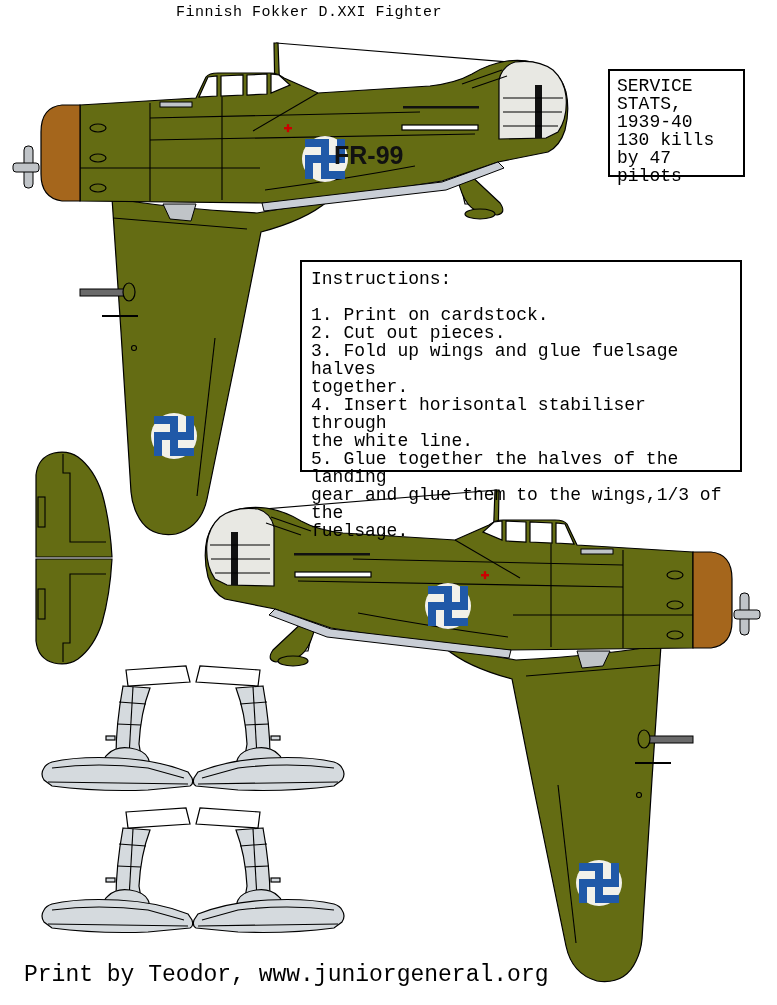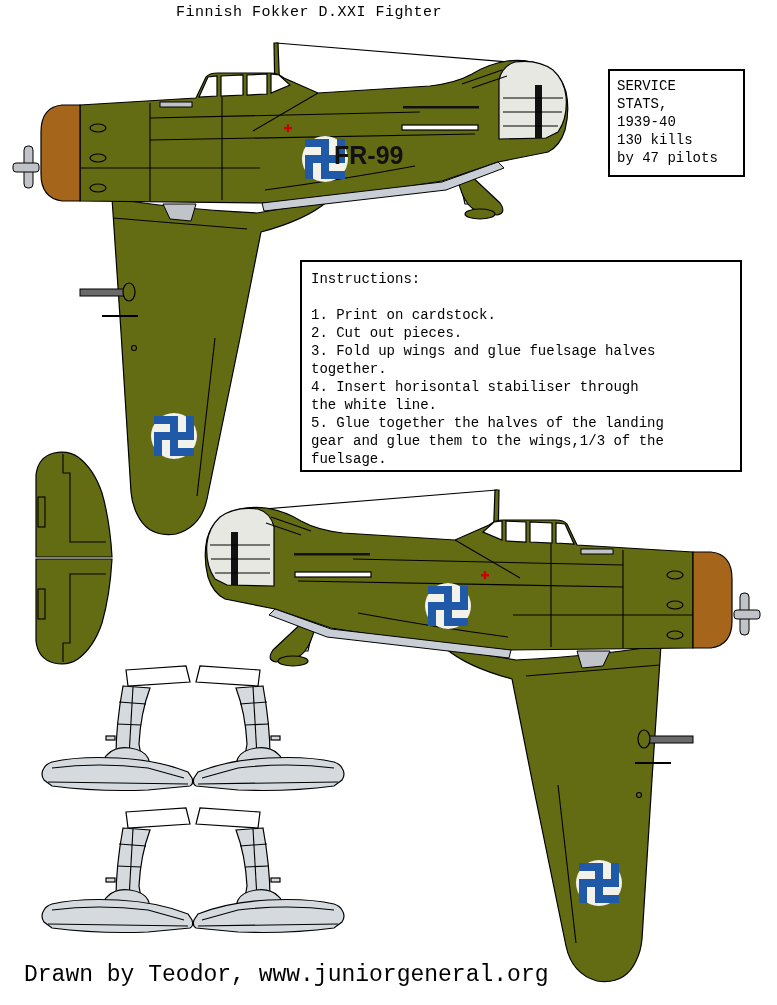--- a/index.html
+++ b/index.html
@@ -6,21 +6,21 @@
     --olive:#646C13; --brown:#A5661C; --roundel_blue:#2059A8;
     --ski_gray:#D5DADE; --tail_white:#E8E8E3; --belly_gray:#C9CED6;
     --metal_gray:#C0C4C8; --ink:#000000; --paper:#FFFFFF; --cross_red:#CC0000;
   }
   html,body{margin:0;padding:0;background:#fff;}
   .sheet{position:relative;width:777px;height:1005px;background:var(--paper);
          font-family:"Liberation Mono",monospace;color:#000;overflow:hidden;}
   .page-title{position:absolute;left:176px;top:4px;font-size:15px;letter-spacing:0.5px;white-space:pre;}
   .credit{position:absolute;left:24px;top:962px;font-size:23px;white-space:pre;}
   .tbox{position:absolute;border:2px solid #000;background:#fff;
-        font-size:14px;line-height:18px;white-space:pre-line;}
+        font-size:18px;line-height:18px;white-space:pre-line;}
   .stats-box{left:608px;top:69px;width:119px;height:92px;padding:6px 7px;}
   .instructions-box{left:300px;top:241px;width:420px;height:192px;padding:8px 9px;margin-top:19px;}
   .caption-box{left:363px;top:790px;width:146px;height:48px;padding:6px 7px;}
   svg{position:absolute;left:0;top:0;}
   .olive{fill:var(--olive);stroke:#000;stroke-width:1.2;}
   .brown{fill:var(--brown);stroke:#000;stroke-width:1.2;}
   .whitepart{fill:var(--tail_white);stroke:#000;stroke-width:1.2;}
   .pane{fill:#fff;stroke:#000;stroke-width:1.2;}
   .gray{fill:var(--metal_gray);stroke:#000;stroke-width:1;}
   .skigray{fill:var(--ski_gray);stroke:#000;stroke-width:1.2;}
@@ -168,15 +168,15 @@
 
 1. Print on cardstock.
 2. Cut out pieces.
 3. Fold up wings and glue fuelsage halves
 together.
 4. Insert horisontal stabiliser through
 the white line.
 5. Glue together the halves of the landing
 gear and glue them to the wings,1/3 of the
 fuelsage.</div>
-  <div class="credit">Drawn by Teodor, www.juniorgeneral.org</div>
+  <div class="credit">Print by Teodor, www.juniorgeneral.org</div>
 
 </div>
 
 </body></html>

